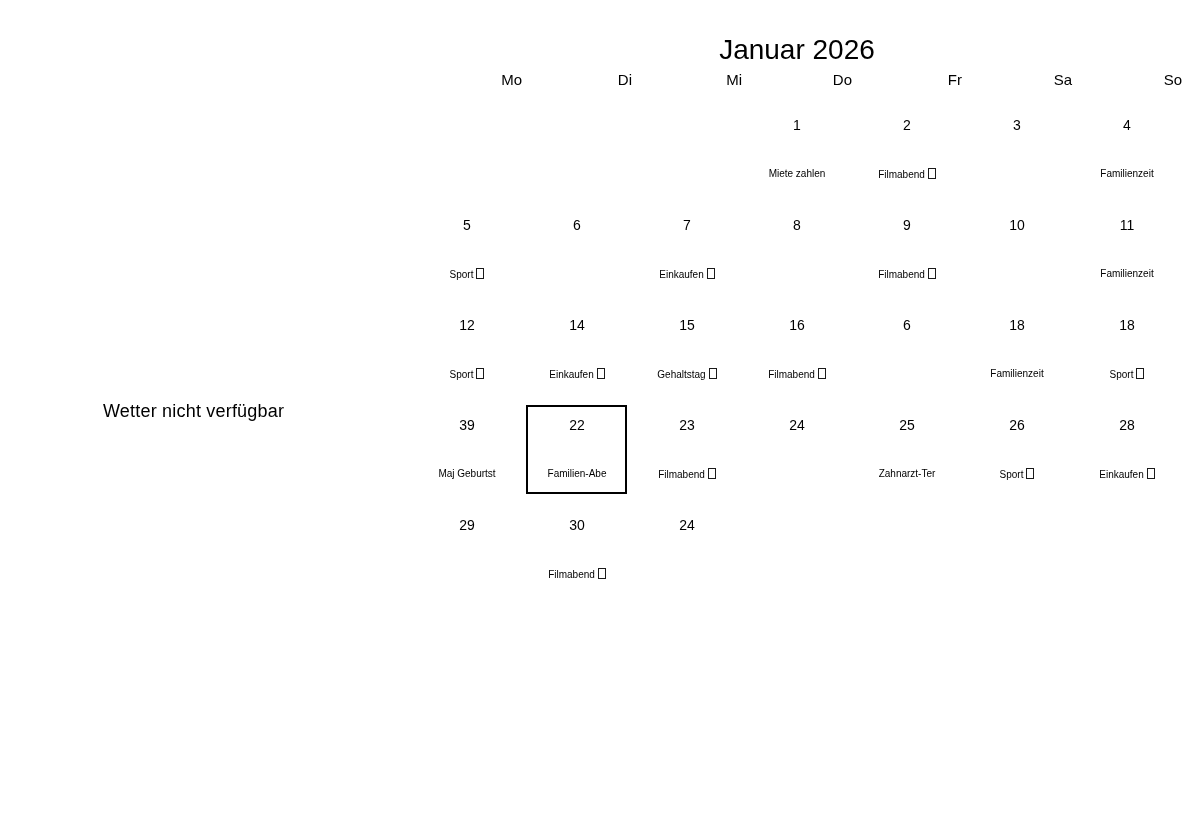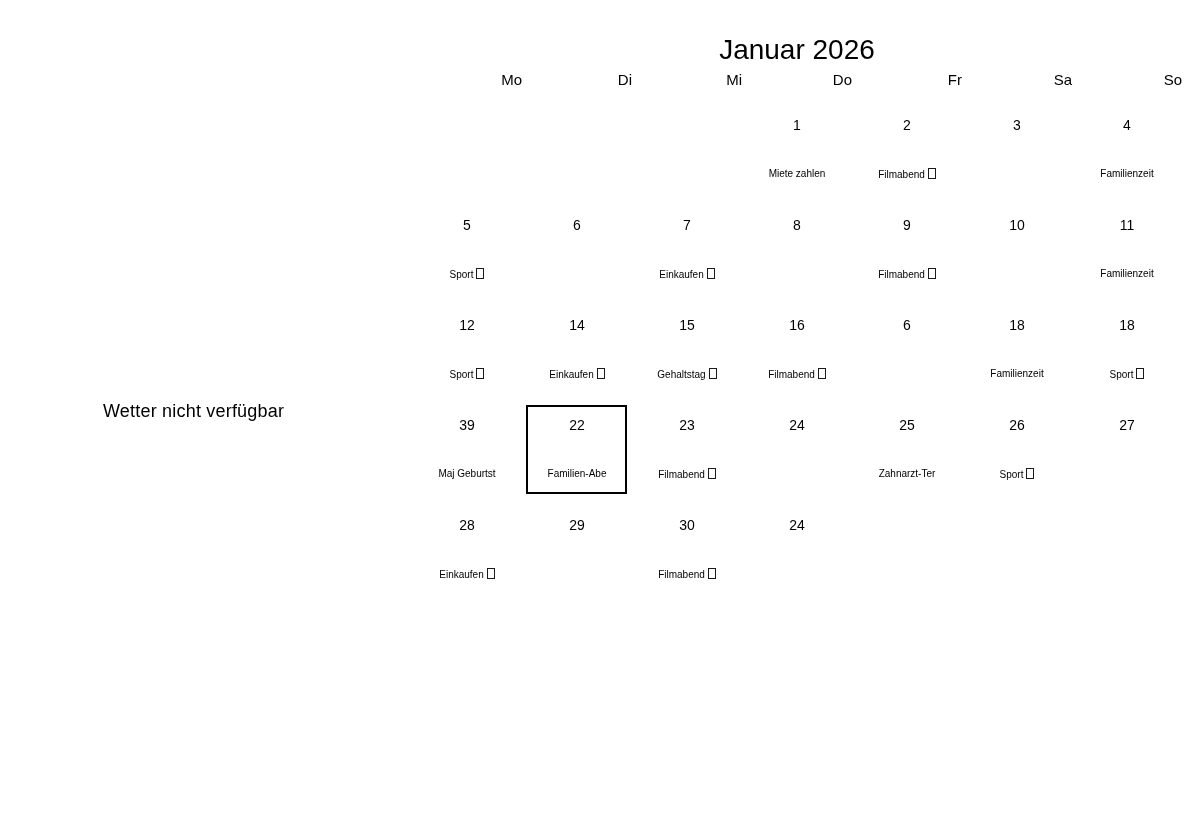--- a/index.html
+++ b/index.html
@@ -179,23 +179,20 @@
       </div>
       <div class="cell">
         <span class="day-num">25</span>
         <div class="event"><span>Zahnarzt-Ter</span></div>
       </div>
       <div class="cell">
         <span class="day-num">26</span>
         <div class="event"><span>Sport</span><span class="tofu"></span></div>
       </div>
       <div class="cell">
-        <span class="day-num">27</span>
-      </div>
-      <div class="cell">
         <span class="day-num">28</span>
         <div class="event"><span>Einkaufen</span><span class="tofu"></span></div>
       </div>
       <div class="cell">
         <span class="day-num">29</span>
       </div>
       <div class="cell">
         <span class="day-num">30</span>
         <div class="event"><span>Filmabend</span><span class="tofu"></span></div>
       </div>

